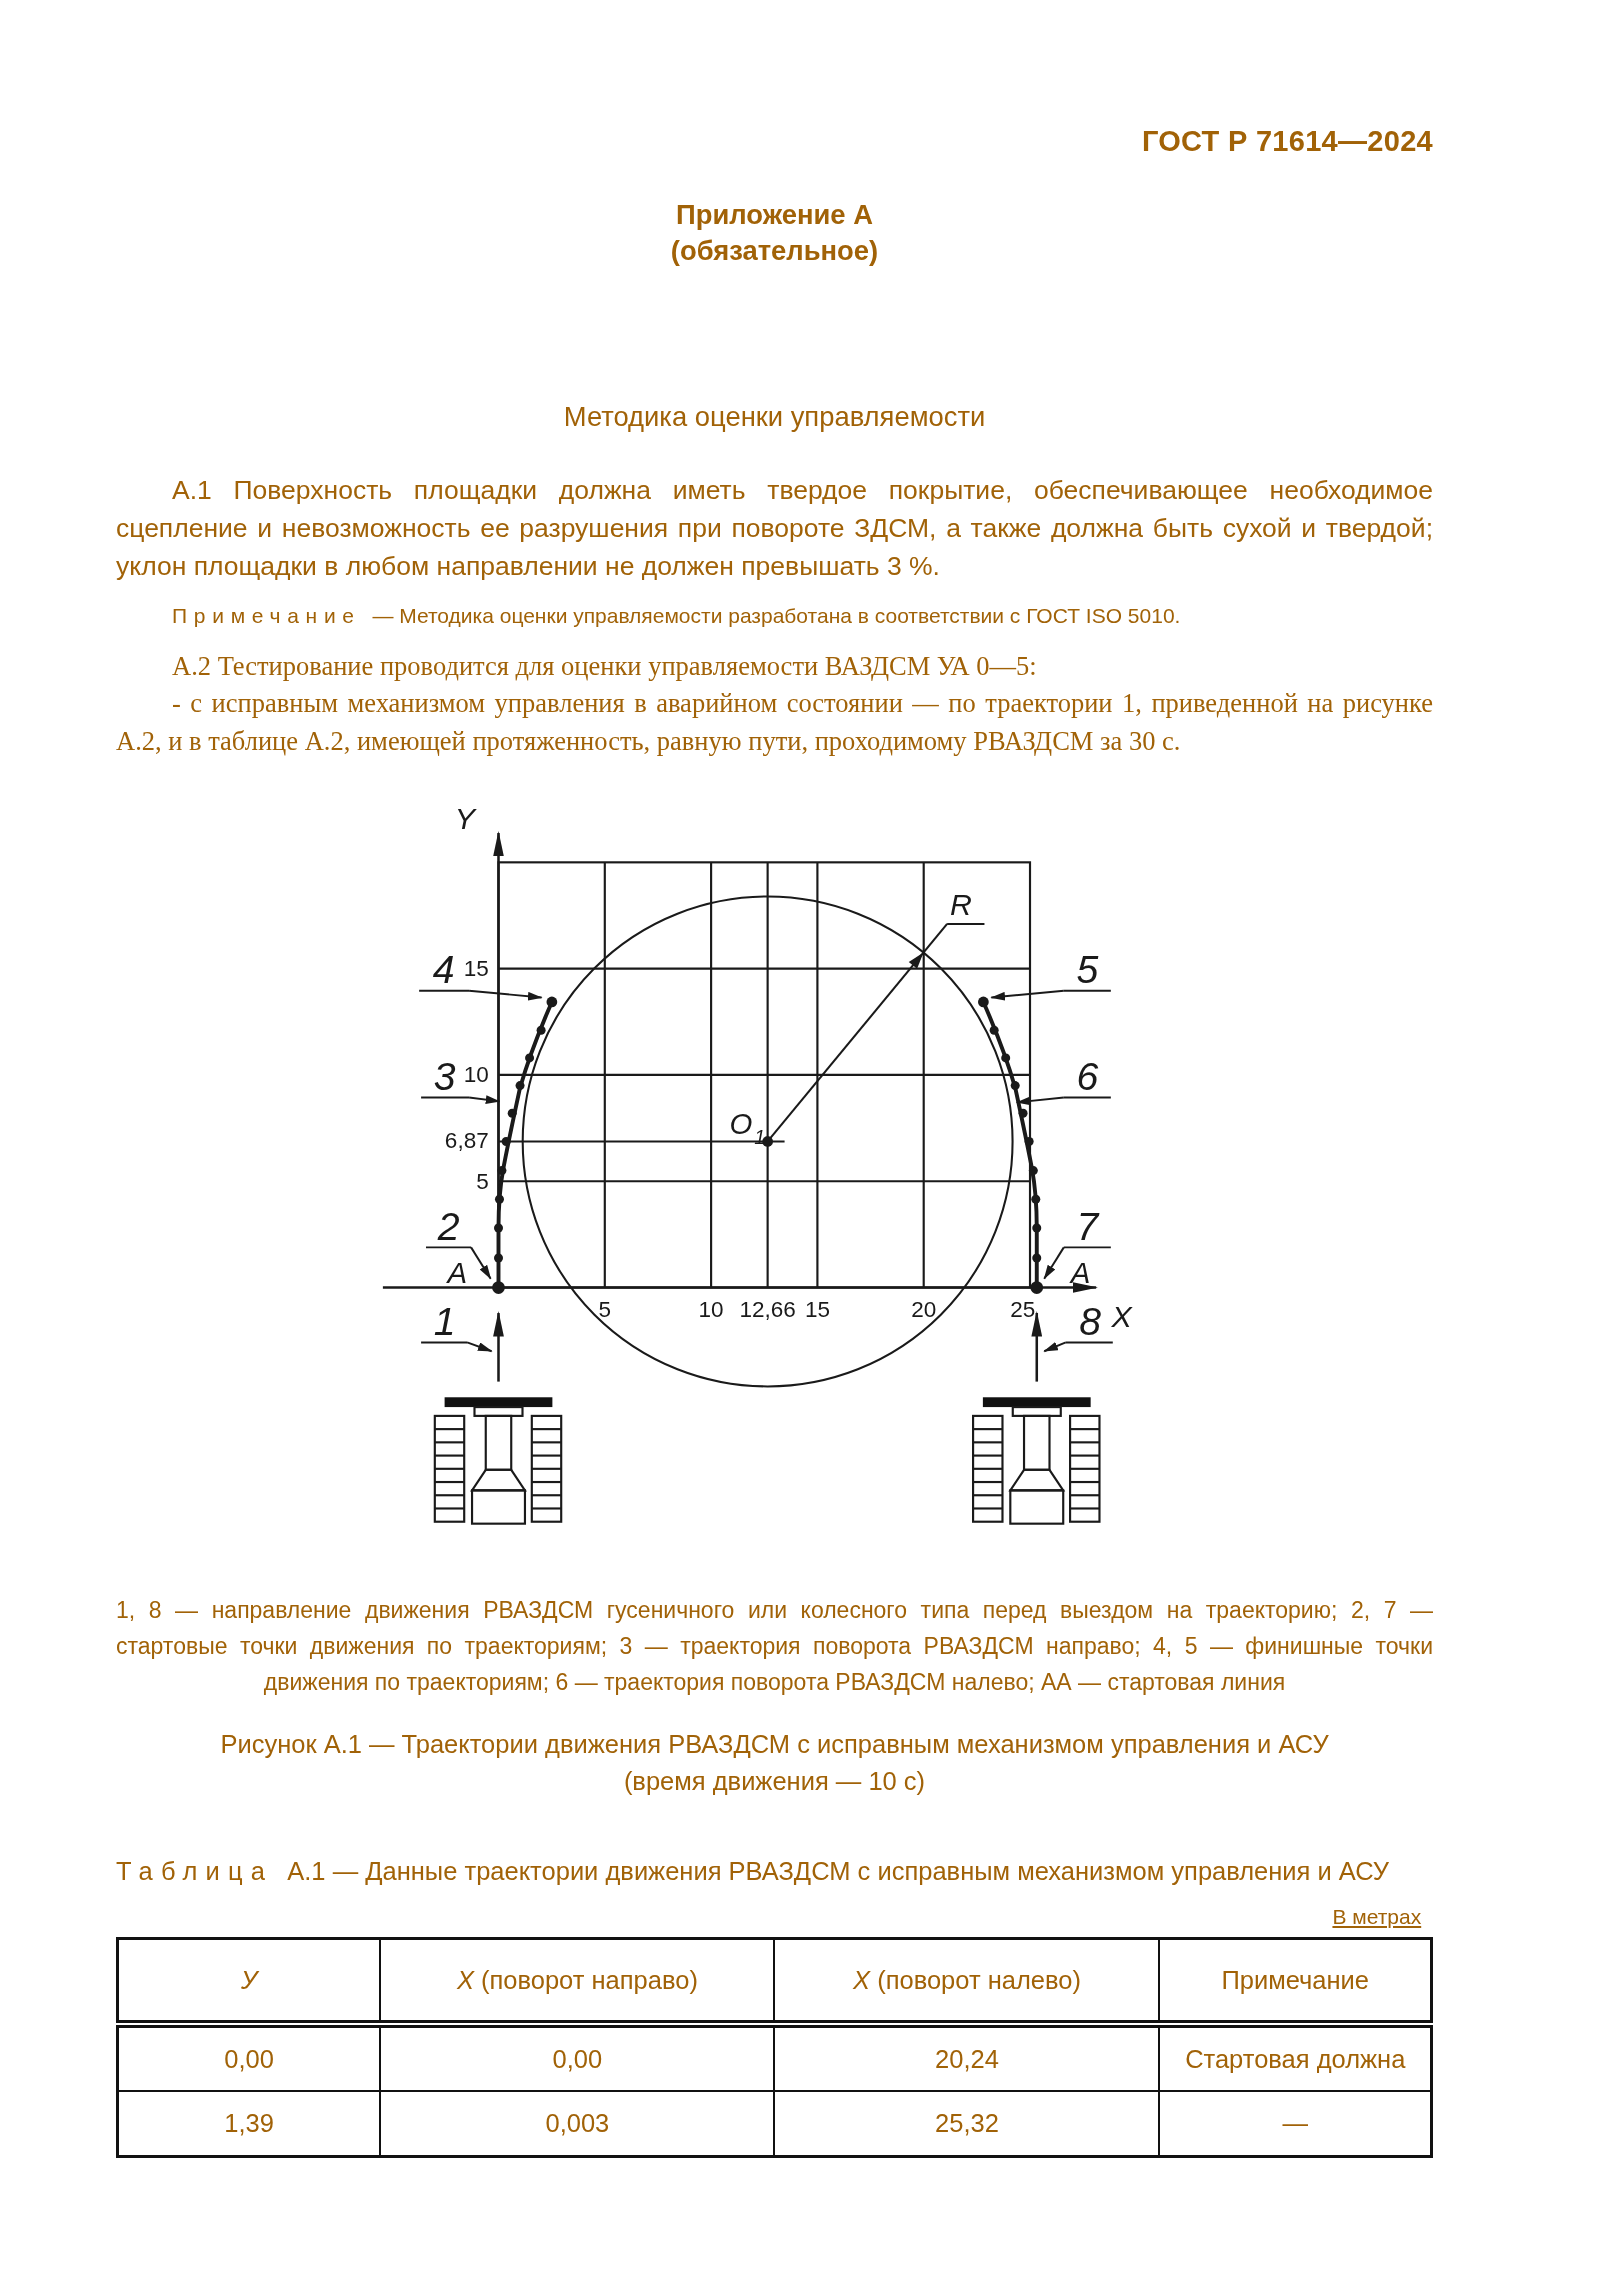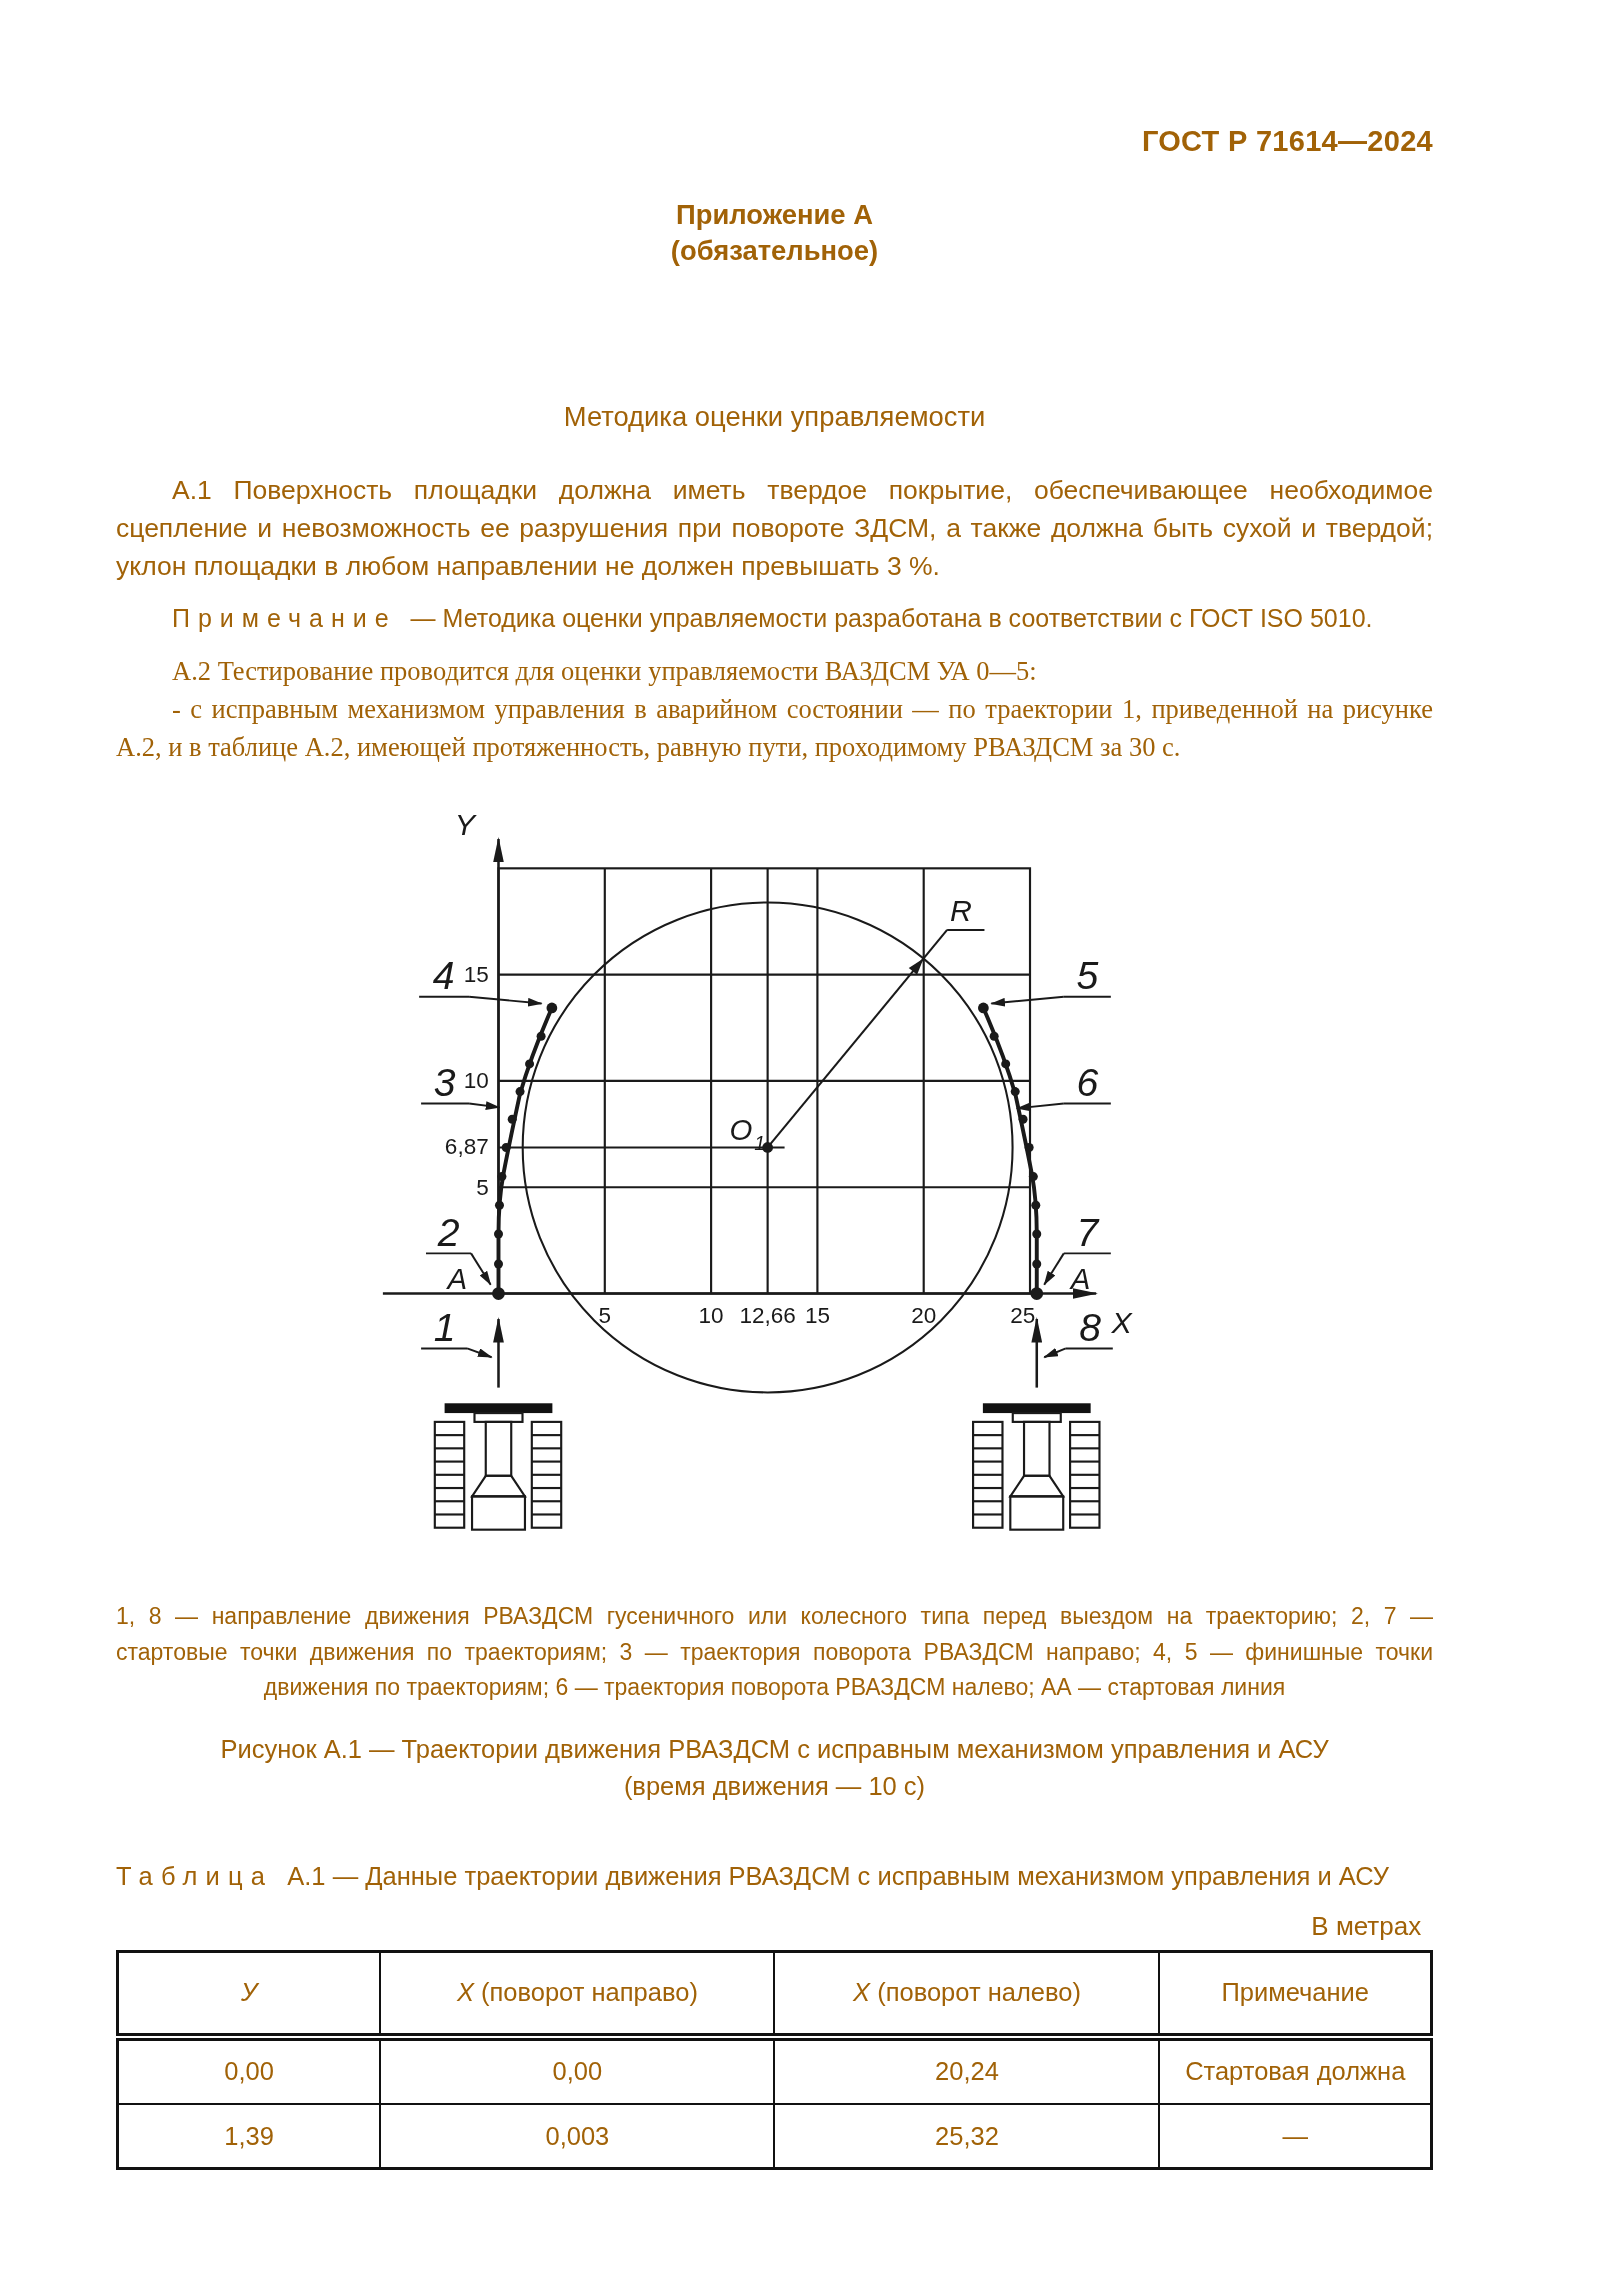--- a/index.html
+++ b/index.html
@@ -20,40 +20,40 @@
   }
   .appendix{ text-align:center; font-weight:bold; font-size:27.4px; margin-top:39px; line-height:1.3;}
   .section-heading{ text-align:center; font-weight:normal; font-size:27.4px; margin-top:133px;}
   p.body{
     font-size:26.5px; line-height:1.42;
     text-align:justify; text-indent:56px;
     margin:0;
   }
   p.body.first{ margin-top:39px; }
   p.note{
-    font-size:25px; line-height:1.4;
+    font-size:21px; line-height:1.4;
     text-indent:56px; margin:15.7px 0 0 0;
   }
   .spaced{ letter-spacing:.32em; }
   .a2{ margin-top:17.6px;font-family:Liberation Serif, serif; }
   .fig-wrap{ margin-top:21.6px; margin-left:159px; width:882px; }
   svg text{ fill:#1a1a1a; }
   .fig-tick{ font-size:23px; }
   .fig-var{ font-size:30px; font-style:italic; }
   .fig-sub{ font-size:20px; font-style:italic; }
   .fig-axis-label{ font-size:31px; font-style:italic; }
   .fig-callout{ font-size:40px; font-style:italic; }
   .legend{
     font-size:23px; line-height:1.55;
     text-align:justify; text-align-last:center;
     margin:33px 0 0 0;
   }
   .caption{ text-align:center; font-size:25.5px; margin:25.5px 0 0 0; line-height:1.45;}
   .table-title{ font-size:25.5px; margin:57px 0 0 0; }
-  .units{ text-align:right; font-size:26px; margin:19.6px 11.8px 7.8px 0; }
+  .units{ text-align:right; font-size:21px; margin:19.6px 11.8px 7.8px 0;text-decoration:underline; }
   table.gost{
     width:100%; border-collapse:collapse;
     border:3.9px solid #111;
     font-size:25.5px;
   }
   table.gost th, table.gost td{
     border-left:2px solid #111; border-right:2px solid #111;
     text-align:center; font-weight:normal;
   }
   table.gost thead th{

